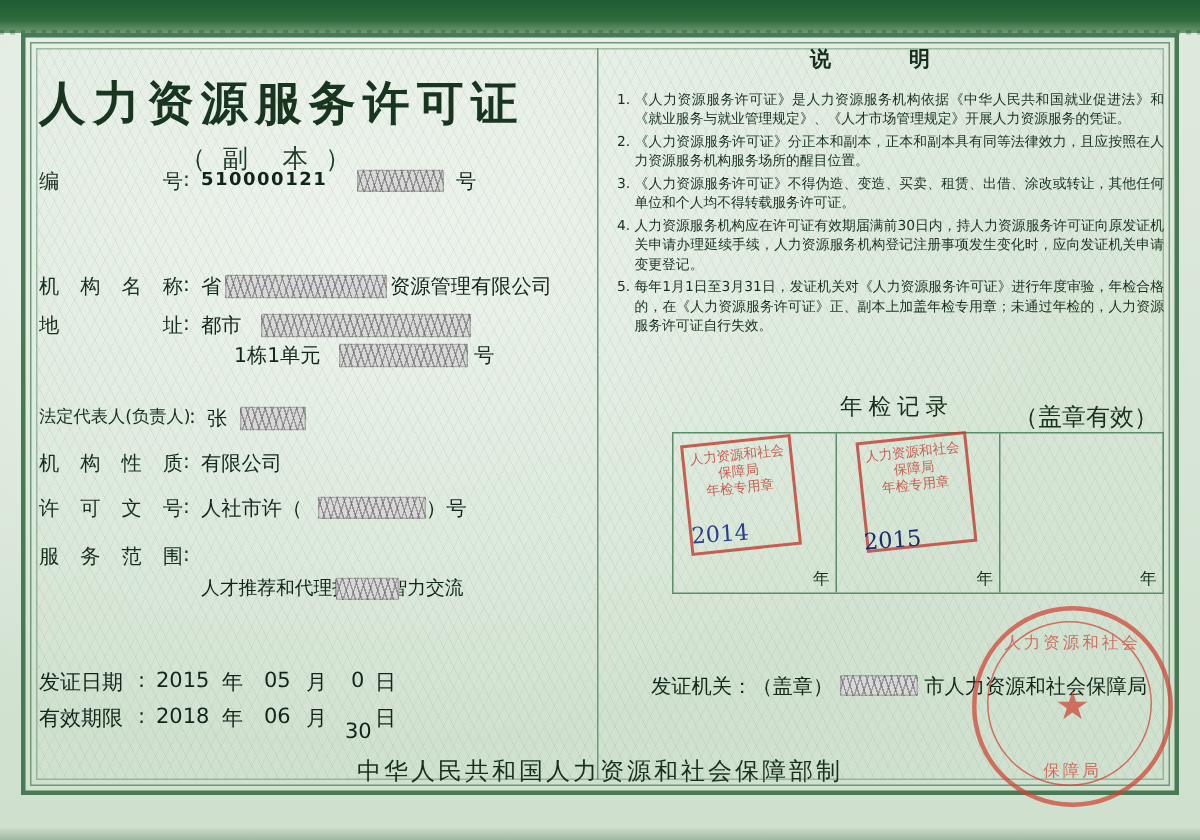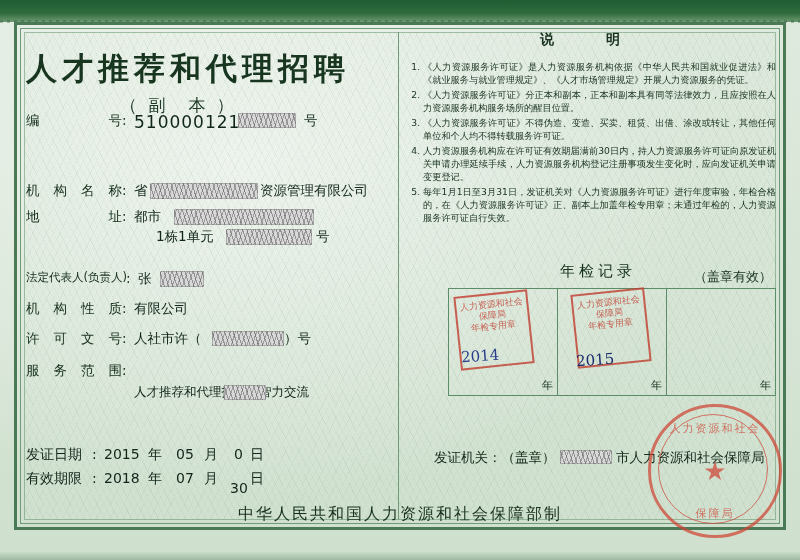--- a/index.html
+++ b/index.html
@@ -129,22 +129,23 @@
   }
   .val {
     position: absolute;
     left: 108px; top: 0;
     font-family: "DejaVu Sans", "Liberation Sans", sans-serif;
     font-size: 13.5px;
     color: #11261a;
     white-space: nowrap;
   }
   .val.num {
-    font-size: 17px;
+    font-size: 12px;
     letter-spacing: 1px;
+    font-weight: bold;
   }
 
   
   .redact {
     position: absolute;
     background: #d8d8d8;
     border-radius: 1px;
     box-shadow: inset 0 0 0 1px rgba(120,120,120,0.45);
   }
   .redact.scribble {
@@ -203,21 +204,21 @@
     position: absolute;
     left: 560px; top: 262px;
     font-family: "DejaVu Serif", "Liberation Serif", serif;
     font-size: 15px;
     letter-spacing: 4px;
     color: #16301d;
   }
   .seal-valid {
     position: absolute;
     right: 28px; top: 268px;
-    font-size: 13px;
+    font-size: 16px;
     color: #17311e;
   }
 
   
   .annual-table {
     position: absolute;
     left: 448px; top: 288px;
     width: 328px; height: 108px;
     border: 1px solid #5d8c68;
     box-sizing: border-box;
@@ -325,21 +326,21 @@
   <div class="top-band"></div>
   <div class="rough-edge-top"></div>
   <div class="bottom-band"></div>
 
   <div class="frame-outer"></div>
   <div class="frame-inner"></div>
   <div class="frame-hair"></div>
   <div class="tex"></div>
   <div class="divider"></div>
 
-  <div class="title">人才推荐和代理招聘</div>
+  <div class="title">人力资源服务许可证</div>
   <div class="subtitle">（ 副　本 ）</div>
 
   <div class="row" style="top:112px;">
     <span class="lab">编　号</span>
     <span class="colon">:</span>
     <span class="val num">510000121</span>
     <span class="redact scribble" style="left:212px; top:1px; width:58px; height:15px;"></span>
     <span class="val" style="left:278px;">号</span>
   </div>
 
@@ -400,21 +401,21 @@
     <span class="datefield" style="left:204px; top:446px;">月</span>
     <span class="datefield" style="left:234px; top:446px;">0</span>
     <span class="datefield" style="left:250px; top:446px;">日</span>
   </div>
 
   <div>
     <span class="datefield" style="left:26px; top:470px;">有效期限</span>
     <span class="datefield" style="left:92px; top:470px;">:</span>
     <span class="datefield" style="left:104px; top:470px;">2018</span>
     <span class="datefield" style="left:148px; top:470px;">年</span>
-    <span class="datefield" style="left:176px; top:470px;">07</span>
+    <span class="datefield" style="left:176px; top:470px;">06</span>
     <span class="datefield" style="left:204px; top:470px;">月</span>
     <span class="datefield" style="left:230px; top:480px;text-align:center;">30</span>
     <span class="datefield" style="left:250px; top:470px;">日</span>
   </div>
 
   <div class="notes-title">说　　明</div>
   <div class="notes">
     <ol>
       <li>《人力资源服务许可证》是人力资源服务机构依据《中华人民共和国就业促进法》和《就业服务与就业管理规定》、《人才市场管理规定》开展人力资源服务的凭证。</li>
       <li>《人力资源服务许可证》分正本和副本，正本和副本具有同等法律效力，且应按照在人力资源服务机构服务场所的醒目位置。</li>

